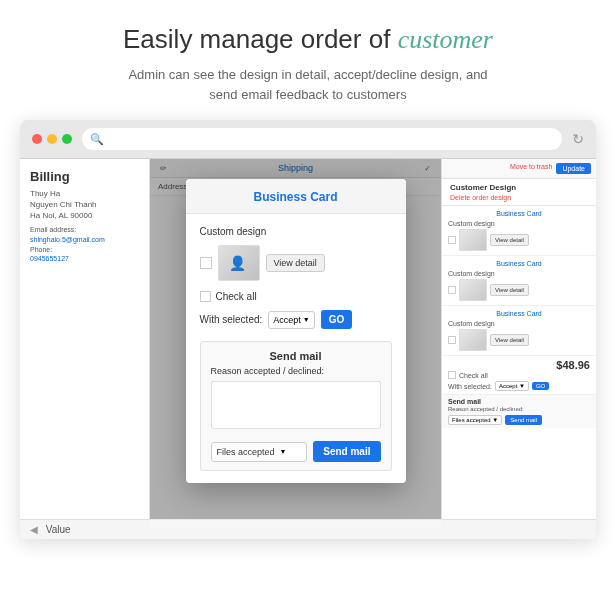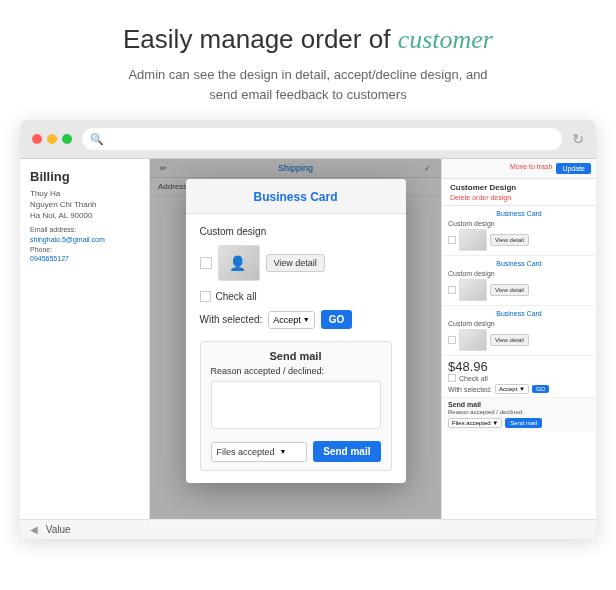--- a/index.html
+++ b/index.html
@@ -412,24 +412,24 @@
       height: 8px;
       border: 1px solid #ccc;
     }
 
     
     .right-mini-section {
       padding: 3px 6px;
       border-bottom: 1px solid #f0f0f0;
     }
     .right-price {
-      font-size: 13px;
-      font-weight: normal;
-      color: #333;
-      text-align: left;
+      font-size: 11px;
+      font-weight: bold;
+      color: #333;
+      text-align: right;
     }
     .right-check-row {
       display: flex;
       align-items: center;
       gap: 3px;
     }
     .right-check-label { font-size: 7px; color: #555; }
     .right-accept-row {
       display: flex;
       align-items: center;

